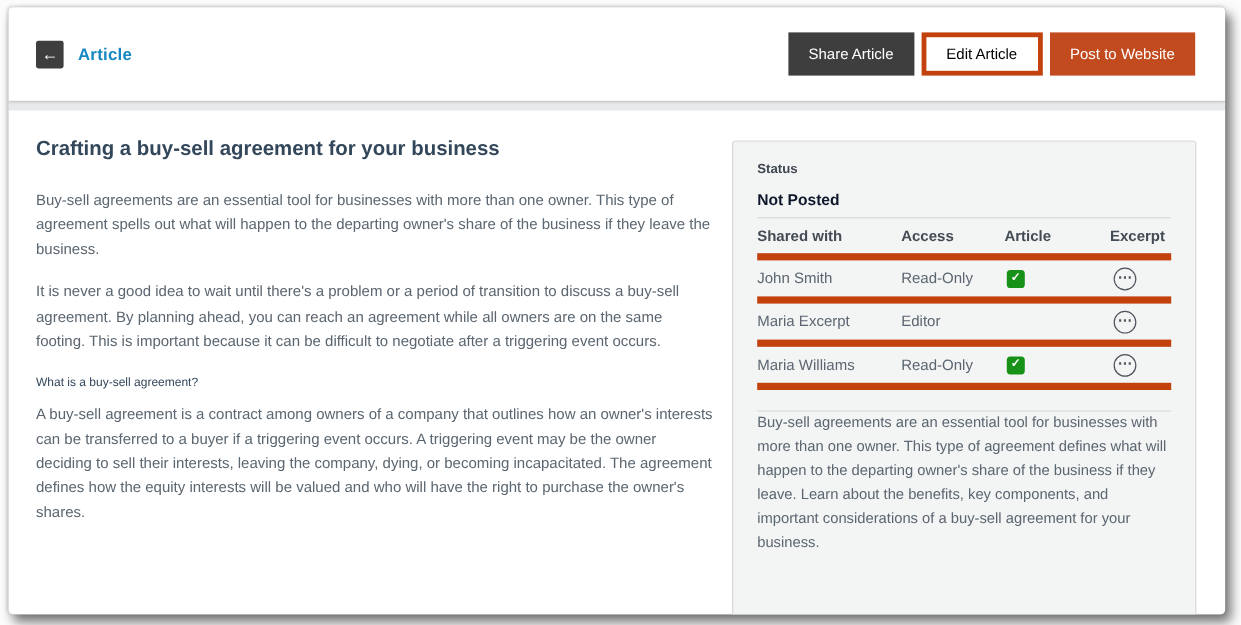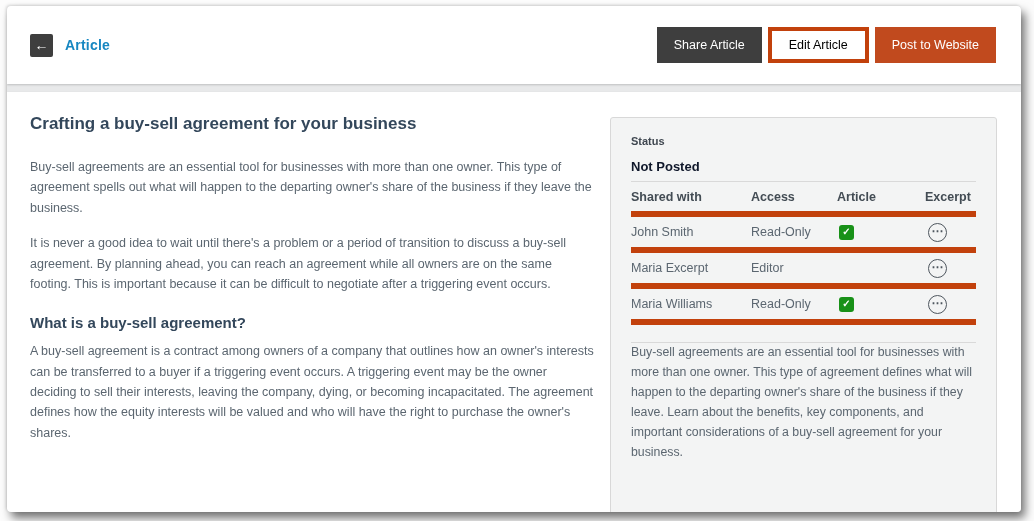--- a/index.html
+++ b/index.html
@@ -56,21 +56,21 @@
   .article { flex: 1; padding: 22px 16px 0 23px; }
   .article h2 {
     margin: 0 0 23px; font-size: 17px; font-weight: bold;
     color: var(--heading);
   }
   .article p {
     margin: 0 0 15px; font-size: 12.5px; line-height: 1.63;
     color: var(--body-text);
   }
   .article h3 {
-    margin: 20px 0 10px; font-size: 15px; font-weight: bold;
+    margin: 20px 0 10px; font-size: 10px; font-weight: normal;
     color: var(--heading);
   }
   
   .sidebar-card {
     width: 387px; flex-shrink: 0;
     margin: 25px 24px 0 0;
     background: #f3f4f4;
     border: 1px solid #d8d8d8; border-radius: 3px;
     padding: 17px 20px 20px;
     height: 440px; 

